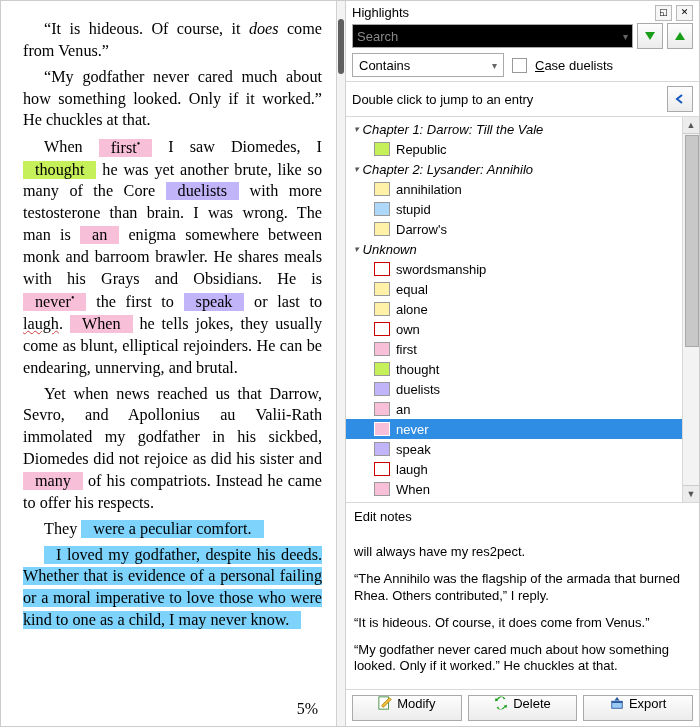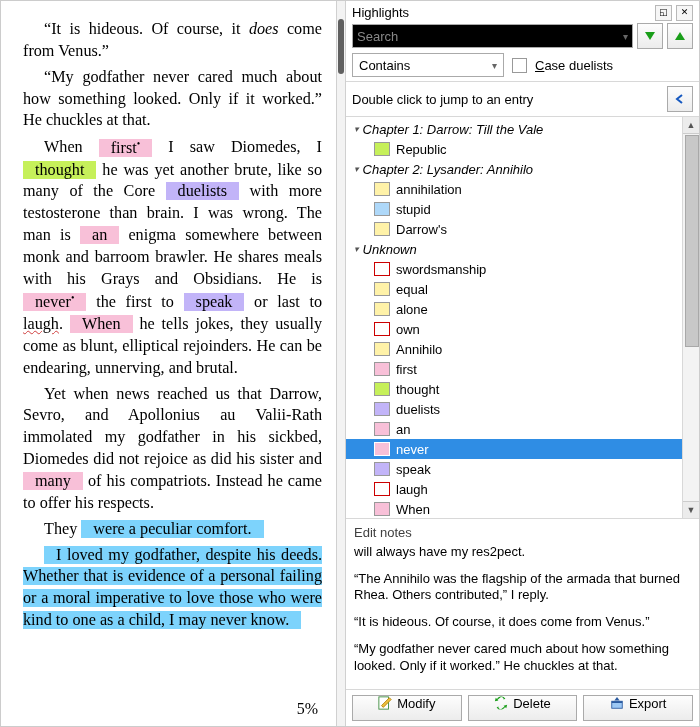--- a/index.html
+++ b/index.html
@@ -45,21 +45,21 @@
 .sw{width:14px;height:12px;border:1px solid #999;margin-right:6px;flex:0 0 14px}
 .sw.red{border-color:#c00}
 .selected{background:#2f8de4;color:#fff}
 .selected .sw{border-color:#fff}
 #treescroll{width:16px;border-left:1px solid #d8d8d8;background:#f3f3f3;position:relative}
 #treescroll .arrow{height:16px;text-align:center;font-size:9px;line-height:16px;color:#555;background:#ececec;border-bottom:1px solid #ccc}
 #treescroll .arrow.bot{position:absolute;bottom:0;width:100%;border-top:1px solid #ccc;border-bottom:none}
 #treescroll .th{position:absolute;left:2px;top:18px;width:12px;height:210px;background:#c8c8c8;border:1px solid #a8a8a8}
 
 #notes{border-top:1px solid #d8d8d8;padding:6px 8px 4px 8px;max-height:176px;overflow:hidden}
-#notes .link{color:#404040;font-size:13px;margin-bottom:4px;display:block}
+#notes .link{color:#000000;font-size:13px;margin-bottom:20px;display:block}
 #notes p{margin:0 0 10px 0;font-size:13px;line-height:1.3}
 
 #btnbar{border-top:1px solid #d8d8d8;padding:5px 6px;display:flex;gap:6px}
 .bbtn{flex:1;height:24px;border:1px solid #aaa;background:linear-gradient(#fdfdfd,#ececec);display:flex;align-items:flex-start;justify-content:center;gap:5px;font-size:13px;cursor:pointer}
 .ico{width:14px;height:14px;display:inline-block}
 </style>
 </head>
 <body>
 
 <div id="app">
@@ -158,24 +158,20 @@
           </div>
         <div class="node leaf">
             <span class="sw" style="background:#fff2a8"></span>
             <span>alone</span>
           </div>
         <div class="node leaf">
             <span class="sw red" style="background:#fff"></span>
             <span>own</span>
           </div>
         <div class="node leaf">
-            <span class="sw" style="background:#fff2a8"></span>
-            <span>Annihilo</span>
-          </div>
-        <div class="node leaf">
             <span class="sw" style="background:#f8c0d8"></span>
             <span>first</span>
           </div>
         <div class="node leaf">
             <span class="sw" style="background:#c6f05a"></span>
             <span>thought</span>
           </div>
         <div class="node leaf">
             <span class="sw" style="background:#c2b4f8"></span>
             <span>duelists</span>

